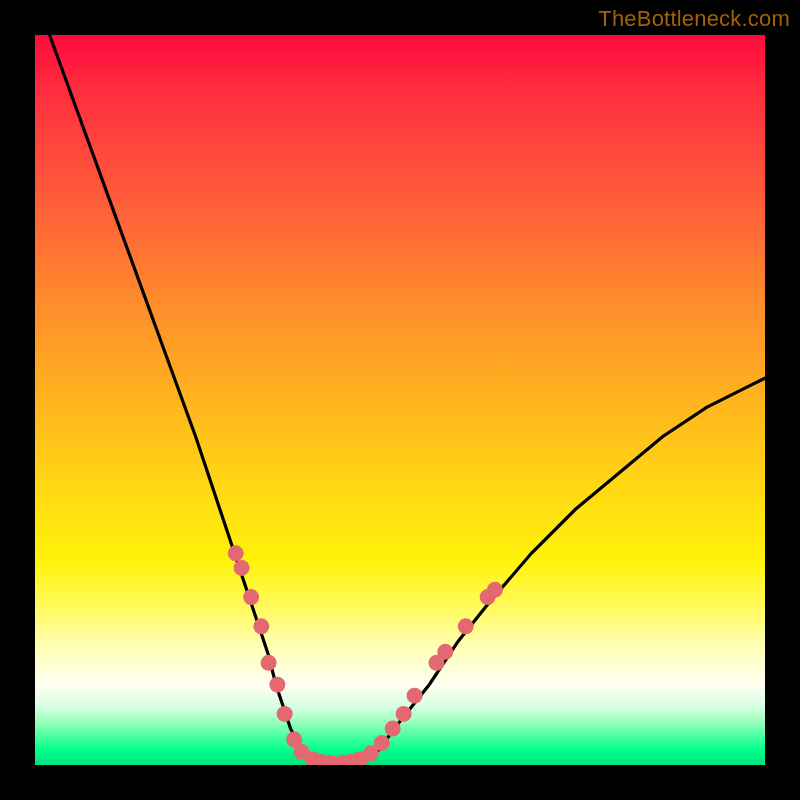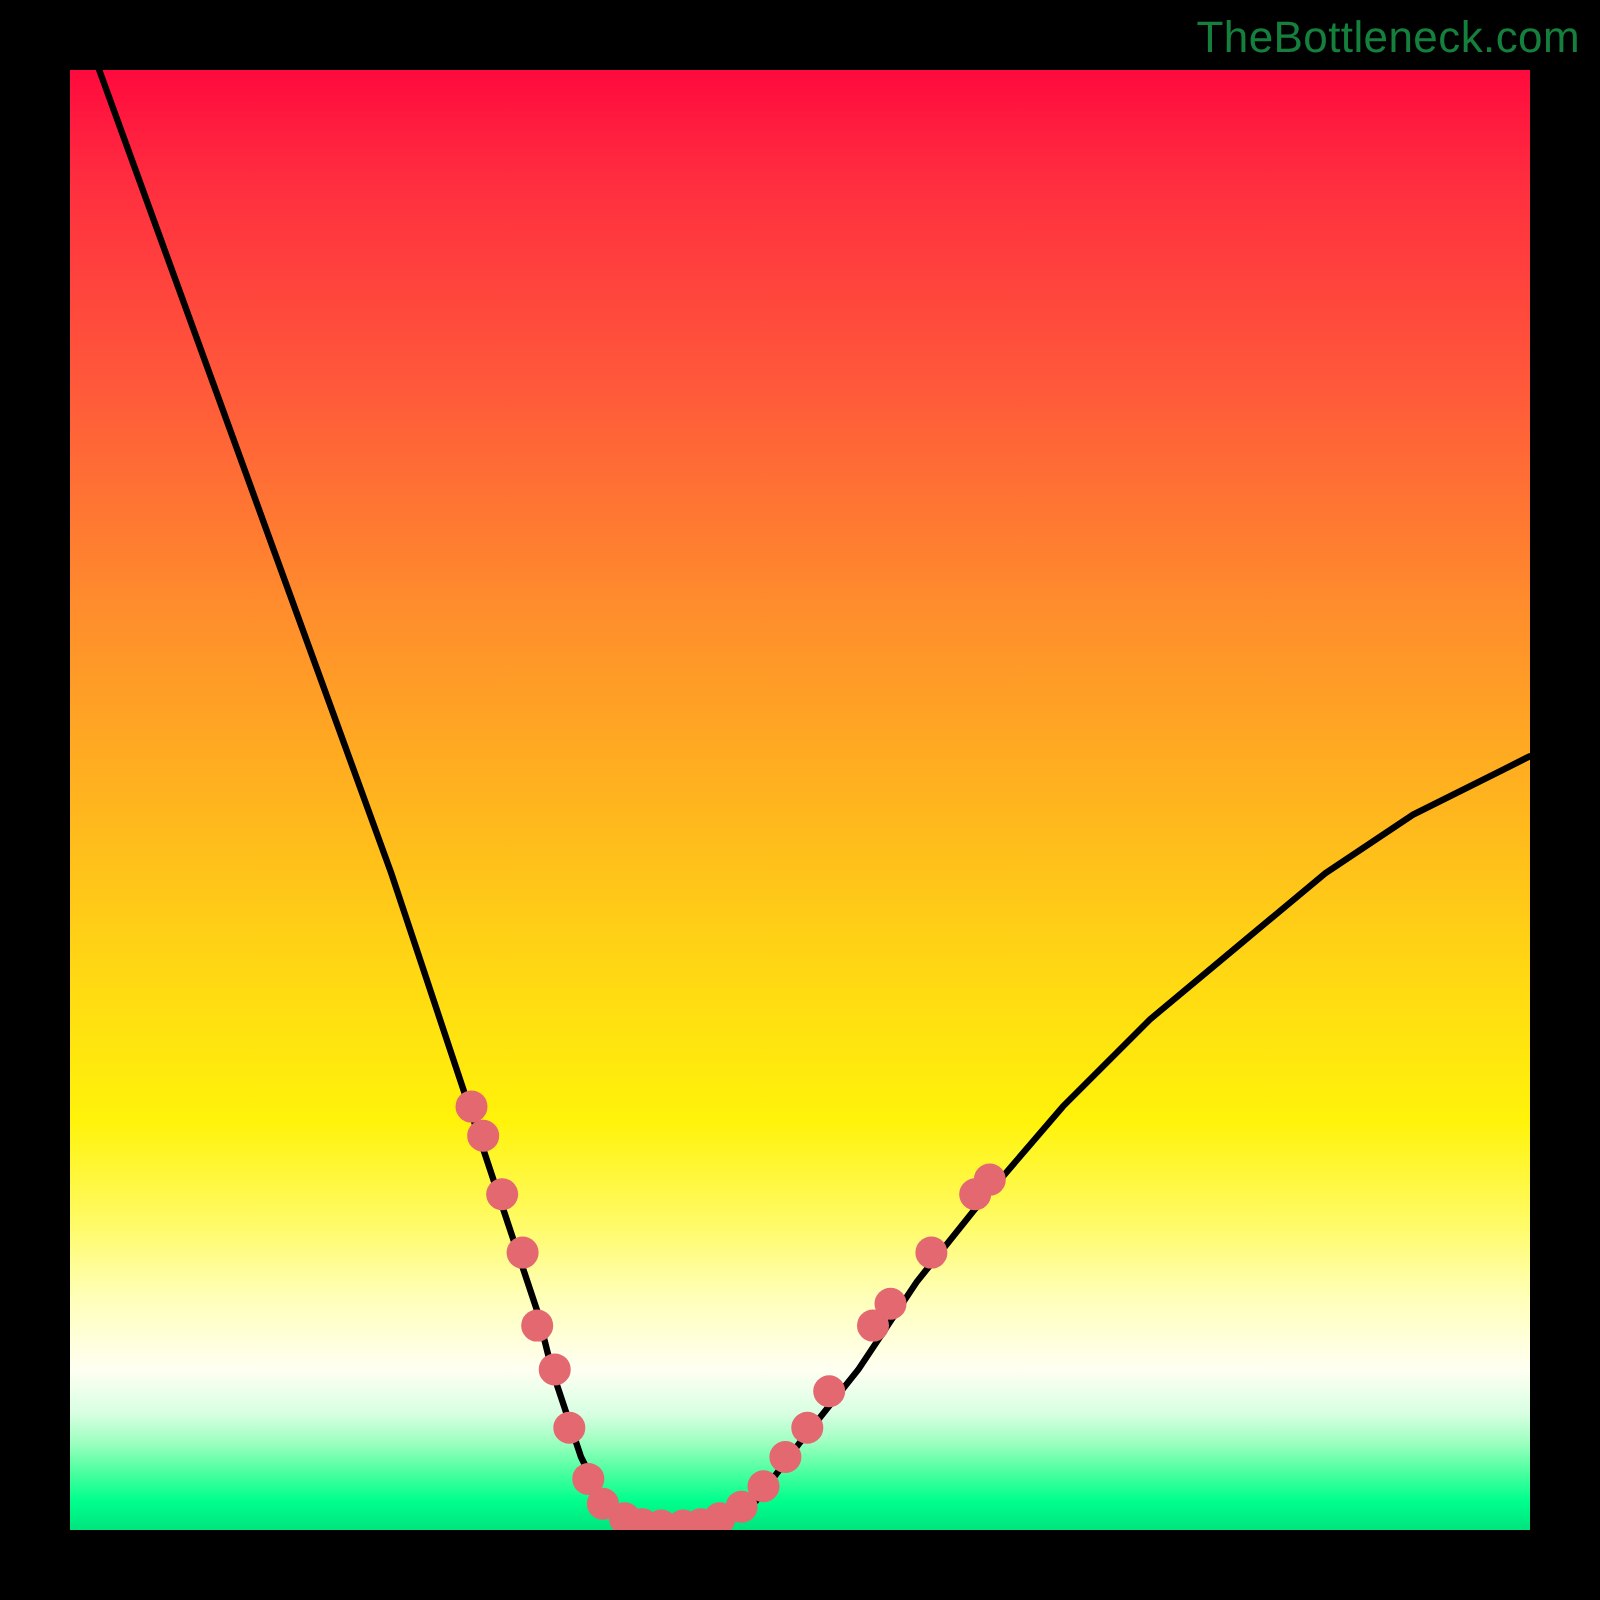--- a/index.html
+++ b/index.html
@@ -50,21 +50,21 @@
   }
   .curve-svg {
     position: absolute;
     left: 0; top: 0;
     width: 730px; height: 730px;
   }
   .watermark {
     position: absolute;
     top: 6px;
     right: 10px;
-    color: #15803d;
+    color: #a16207;
     font-size: 22px;
     font-weight: 500;
     letter-spacing: 0.2px;
     user-select: none;
   }
 </style>
 </head>
 <body>
 
 <div class="stage">

